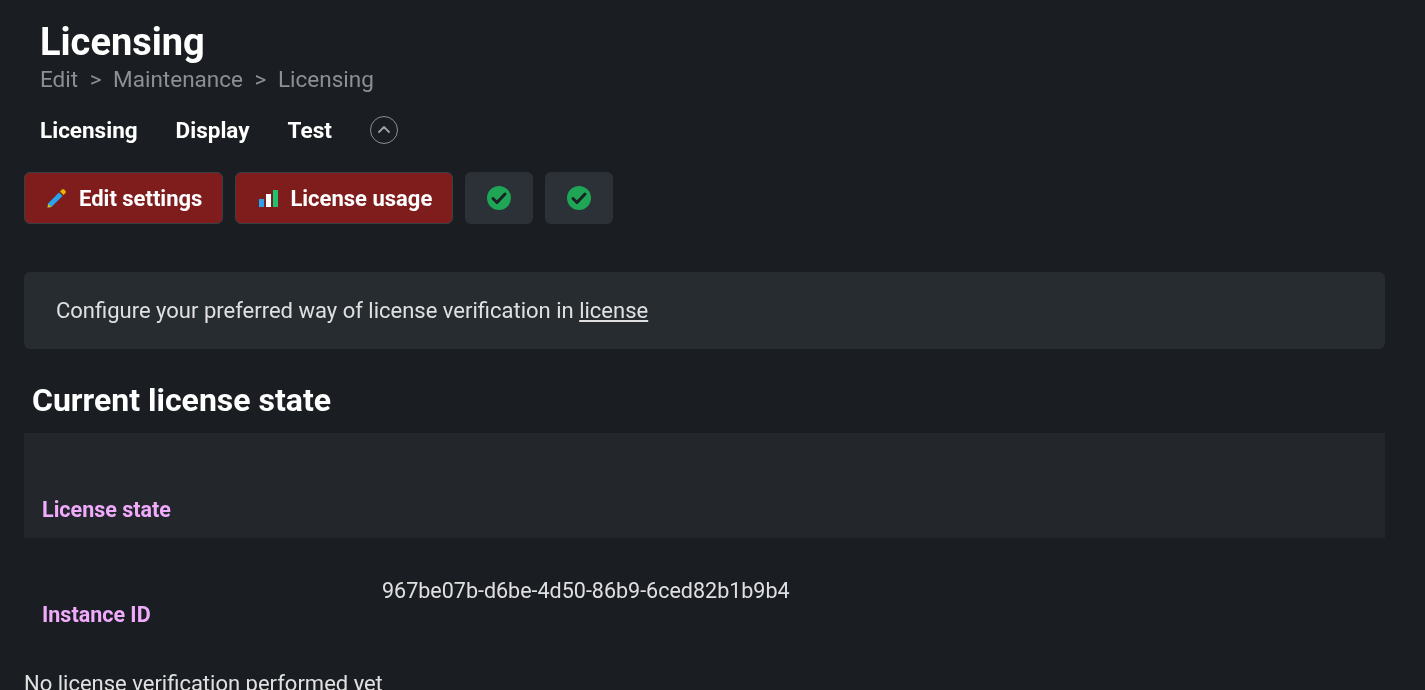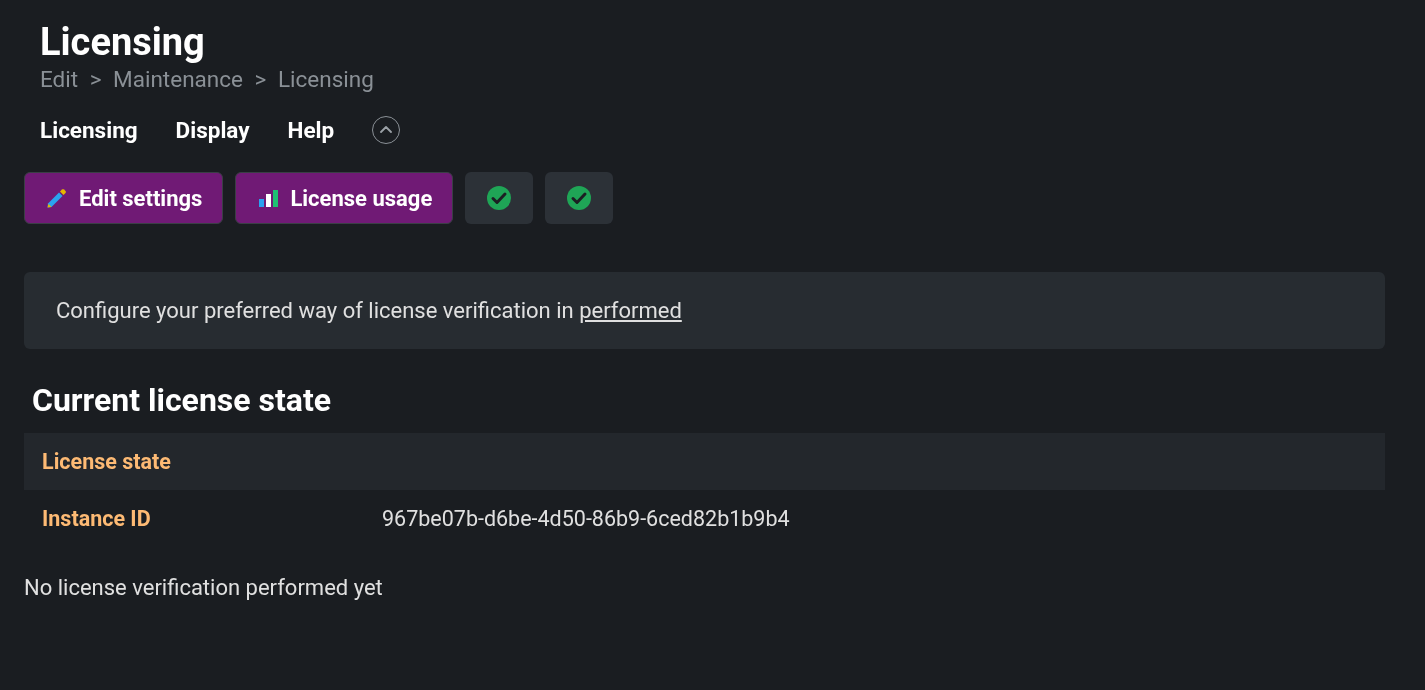--- a/index.html
+++ b/index.html
@@ -64,21 +64,21 @@
     align-items: center;
     gap: 10px;
     padding: 12px 20px;
     border-radius: 6px;
     font-size: 22px;
     font-weight: 700;
     cursor: pointer;
     border: 1px solid transparent;
   }
   .btn-dark {
-    background: #701a75;
+    background: #7f1d1d;
     border: 1px solid #3a3f45;
     color: #ffffff;
   }
   .btn-light {
     background: #2c3137;
     color: #9aa0a6;
   }
   .btn .icon { display:flex; align-items:center; }
   .notice {
     background: #272c31;
@@ -107,22 +107,23 @@
     display: flex;
     align-items: center;
     padding: 16px 18px;
     font-size: 21.5px;
   }
   .row.alt {
     background: #23272c;
   }
   .row .label {
     width: 340px;
-    color: #fdba74;
-    font-weight: 700;
+    color: #f0abfc;
+    font-weight: 700;
+    margin-top: 48px;
   }
   .row .value {
     color: #e0e0e0;
   }
   .footer-text {
     font-size: 22px;
     color: #e0e0e0;
     margin-top: 28px;
   }
 </style>
@@ -135,21 +136,21 @@
     <span>Edit</span>
     <span class="sep">&gt;</span>
     <span>Maintenance</span>
     <span class="sep">&gt;</span>
     <span>Licensing</span>
   </div>
 
   <div class="menubar">
     <span class="menu-item">Licensing</span>
     <span class="menu-item">Display</span>
-    <span class="menu-item">Help</span>
+    <span class="menu-item">Test</span>
     <span class="collapse-circle">
       <span class="icon">
         <svg width="12" height="8" viewBox="0 0 12 8">
             <path d="M1 6 L6 1 L11 6" stroke="#9aa0a6" stroke-width="1.8" fill="none" stroke-linecap="round" stroke-linejoin="round"></path>
           </svg>
       </span>
     </span>
   </div>
 
   <div class="toolbar">
@@ -189,21 +190,21 @@
         <svg width="26" height="26" viewBox="0 0 26 26">
           <circle cx="13" cy="13" r="12" fill="#1fa556"></circle>
           <path d="M7 13.5 L11 17.5 L19 9" stroke="#1c1f23" stroke-width="3" fill="none" stroke-linecap="round" stroke-linejoin="round"></path>
         </svg>
       </span>
     </div>
 
   </div>
 
   <div class="notice">
-    <span>Configure your preferred way of license verification in </span><span class="link">performed</span>
+    <span>Configure your preferred way of license verification in </span><span class="link">license</span>
   </div>
 
   <h2 class="section-title">Current license state</h2>
 
   <div class="table">
     <div class="row alt">
       <div class="label">License state</div>
     </div>
     <div class="row">
       <div class="label">Instance ID</div>

